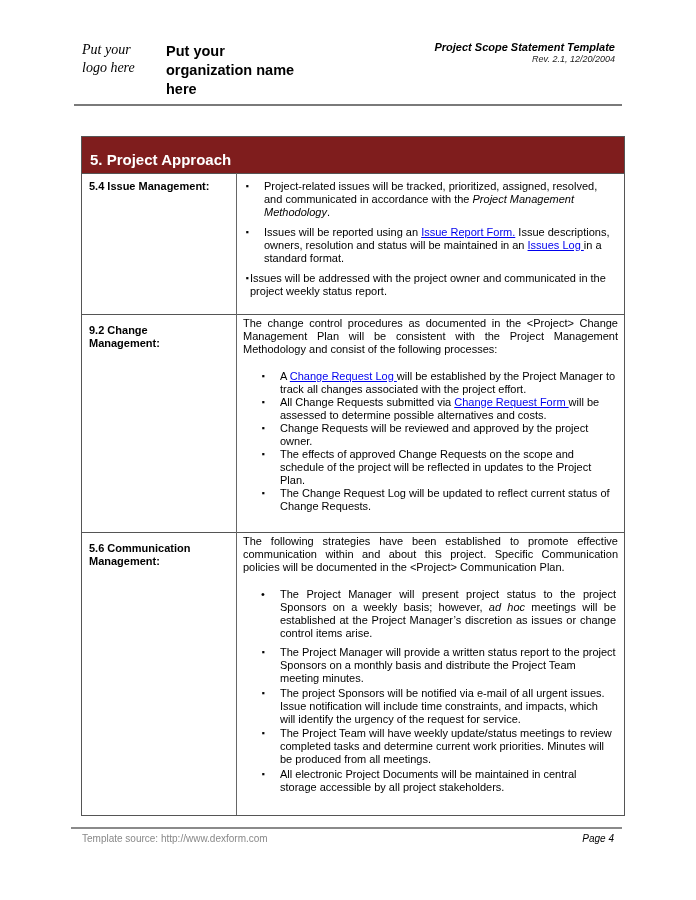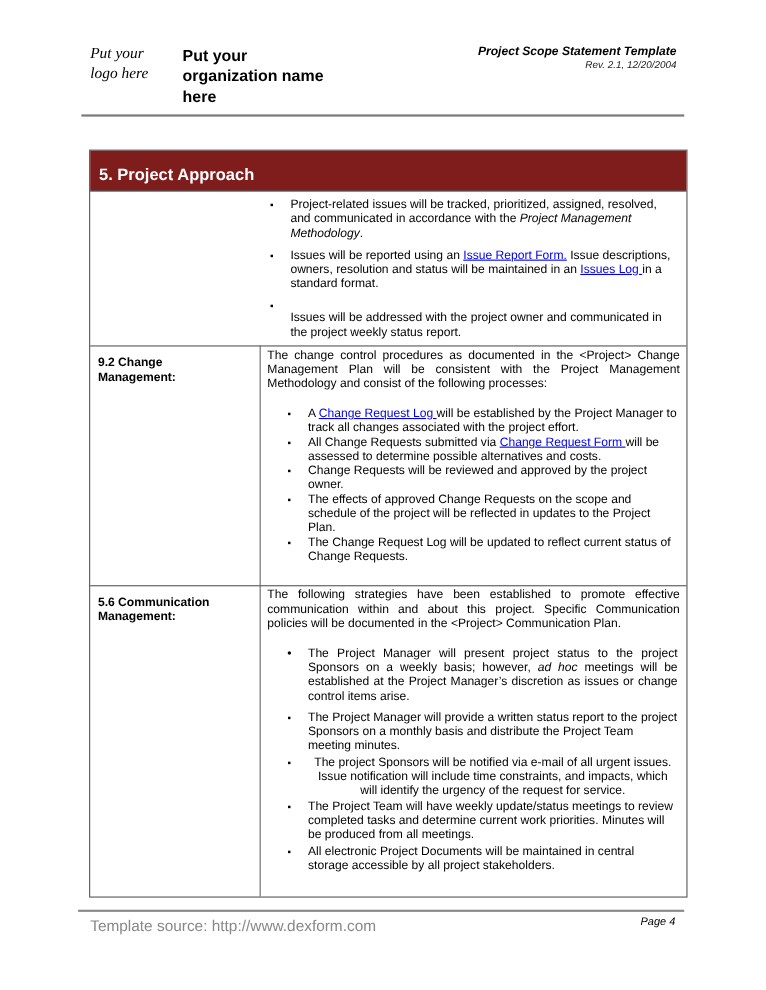--- a/index.html
+++ b/index.html
@@ -26,54 +26,57 @@
   .row .left { position: absolute; left: 0; top: 0; bottom: 0; width: 154px; border-right: 1.5px solid #666; }
   .row .left .lbl { position: absolute; left: 7px; top: 7px; width: 140px; font-weight: bold; font-size: 11px; line-height: 13px; }
   .row .right { position: absolute; left: 156px; top: 0; right: 0; bottom: 0; font-size: 11px; line-height: 13px; }
   .para { position: absolute; left: 5px; right: 6px; text-align: justify; }
   .bl { position: absolute; left: 0; right: 8px; }
   .bl .b { position: absolute; left: 0; top: 0; width: 8px; text-align: center; font-size: 9px; }
   .bl .t { position: absolute; left: 0; right: 0; }
   .bl.just .t { text-align: justify; }
   a.lnk { color: #0000ee; text-decoration: underline; }
   .it { font-style: italic; }
-  .footer-src { position: absolute; left: 82px; top: 833px; font-size: 14px; color: #888; }
+  .footer-src { position: absolute; left: 82px; top: 833px; font-size: 10px; color: #888; }
   .footer-page { position: absolute; right: 82px; top: 833px; font-size: 10px; font-style: italic; color: #000; }
 </style>
 </head>
 <body>
 
 <div class="logo">Put your logo here</div>
 <div class="org">Put your organization name here</div>
 <div class="doc-title">Project Scope Statement Template</div>
 <div class="doc-rev">Rev. 2.1, 12/20/2004</div>
 <div class="hrule-top"></div>
 
 <div class="tbl">
   <div class="tbl-head" style="background: #7f1d1d;">
     <span>5.  Project Approach</span>
   </div>
 
   <div class="row" style="top:36px;height:141px;">
+    <div class="left">
+      <div class="lbl">5.4   Issue Management:</div>
+    </div>
     <div class="right">
       <div class="bl" style="top:7px;">
         <span class="b" style="left:5px;">▪</span>
         <div class="t" style="left:26px;">
           <span>Project-related issues will be tracked, prioritized, assigned, resolved, and communicated in accordance with the </span><span class="it">Project Management Methodology</span><span>.</span>
         </div>
       </div>
       <div class="bl" style="top:53px;">
         <span class="b" style="left:5px;">▪</span>
         <div class="t" style="left:26px;">
           <span>Issues will be reported using an </span><a class="lnk">Issue Report Form.</a><span>  Issue descriptions, owners, resolution and status will be maintained in an </span><a class="lnk">Issues Log </a><span>in a standard format.</span>
         </div>
       </div>
       <div class="bl" style="top:99px;">
         <span class="b" style="left:5px;">▪</span>
-        <div class="t" style="left:26px;margin-top:11px;">Issues will be addressed with the project owner and communicated in the project weekly status report.</div>
+        <div class="t" style="left:12px;">Issues will be addressed with the project owner and communicated in the project weekly status report.</div>
       </div>
     </div>
   </div>
 
   <div class="row" style="top:177px;height:218px;">
     <div class="left">
       <div class="lbl" style="top:10px;width:100px;">9.2   Change Management:</div>
     </div>
     <div class="right">
       <div class="para" style="top:3px;">The change control procedures as documented in the &lt;Project&gt; Change Management Plan will be consistent with the Project Management Methodology and consist of the following processes:</div>
@@ -115,21 +118,21 @@
         <div class="t" style="left:42px;">
           <span>The Project Manager will present project status to the project Sponsors on a weekly basis; however, </span><span class="it">ad hoc</span><span> meetings will be established at the Project Manager’s discretion as issues or change control items arise.</span>
         </div>
       </div>
       <div class="bl" style="top:114px;">
         <span class="b" style="left:21px;">▪</span>
         <div class="t" style="left:42px;">The Project Manager will provide a written status report to the project Sponsors on a monthly basis and distribute the Project Team meeting minutes.</div>
       </div>
       <div class="bl" style="top:155px;">
         <span class="b" style="left:21px;">▪</span>
-        <div class="t" style="left:42px;text-align:center;">The project Sponsors will be notified via e-mail of all urgent issues. Issue notification will include time constraints, and impacts, which will identify the urgency of the request for service.</div>
+        <div class="t" style="left:42px;">The project Sponsors will be notified via e-mail of all urgent issues. Issue notification will include time constraints, and impacts, which will identify the urgency of the request for service.</div>
       </div>
       <div class="bl" style="top:195px;">
         <span class="b" style="left:21px;">▪</span>
         <div class="t" style="left:42px;">The Project Team will have weekly update/status meetings to review completed tasks and determine current work priorities. Minutes will be produced from all meetings.</div>
       </div>
       <div class="bl" style="top:236px;">
         <span class="b" style="left:21px;">▪</span>
         <div class="t" style="left:42px;">All electronic Project Documents will be maintained in central storage accessible by all project stakeholders.</div>
       </div>
     </div>

